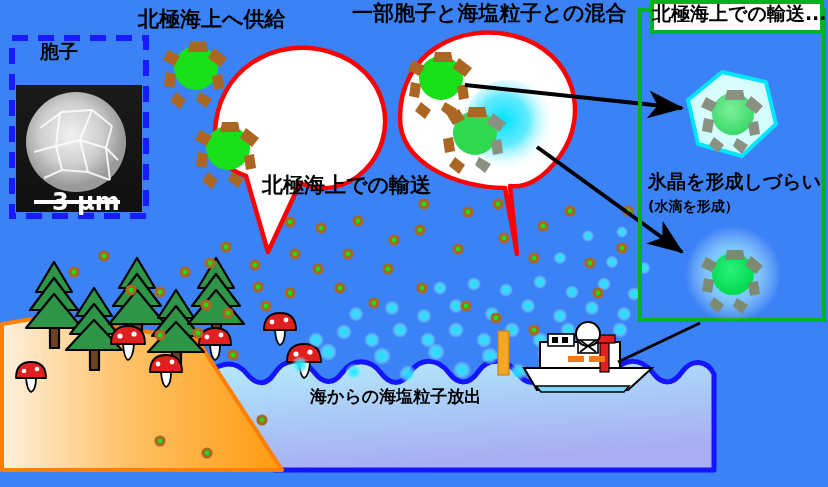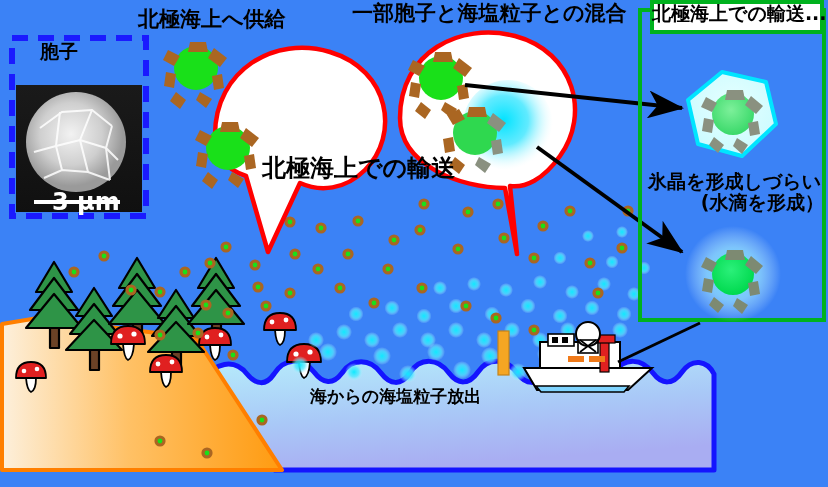--- a/index.html
+++ b/index.html
@@ -2,28 +2,28 @@
 <html><head>
 <meta charset="utf-8">
 <style>
   html,body{margin:0;padding:0;background:#fff;}
   body{font-family:"DejaVu Sans","Liberation Sans",sans-serif;}
   #stage{position:relative;width:828px;height:487px;overflow:hidden;background:#3b82f6;}
   #stage svg.layer{position:absolute;left:0;top:0;width:828px;height:487px;}
   .txt{position:absolute;font-weight:bold;color:#000;white-space:nowrap;line-height:1.05;}
   #t-supply{left:138px;top:8px;font-size:21px;}
   #t-mix{left:352px;top:2px;font-size:21px;}
-  #t-transport{left:262px;top:156px;font-size:24px;}
+  #t-transport{left:262px;top:174px;font-size:21px;}
   #t-land{left:18px;top:407px;font-size:21px;}
   #t-sea{left:262px;top:388px;font-size:17px;margin-left:48px;}
   #t-spore{left:40px;top:42px;font-size:19px;}
   #t-cool{left:652px;top:4px;font-size:19px;}
   #t-ice-easy{left:652px;top:34px;font-size:19px;}
   #t-ice-hard{left:648px;top:172px;font-size:19px;text-align:left;}
-  #t-ice-hard2{left:648px;top:193px;font-size:19px;width:176px;text-align:right;}
+  #t-ice-hard2{left:648px;top:199px;font-size:14px;width:176px;text-align:left;}
   #t-scale{left:52px;top:190px;font-size:24px;color:#ffffff;}
 </style>
 </head>
 <body>
 
 <div id="stage">
 
   <svg class="layer" viewBox="0 0 828 487">
     <defs>
       <linearGradient id="gLand" x1="0" y1="0" x2="1" y2="0">

